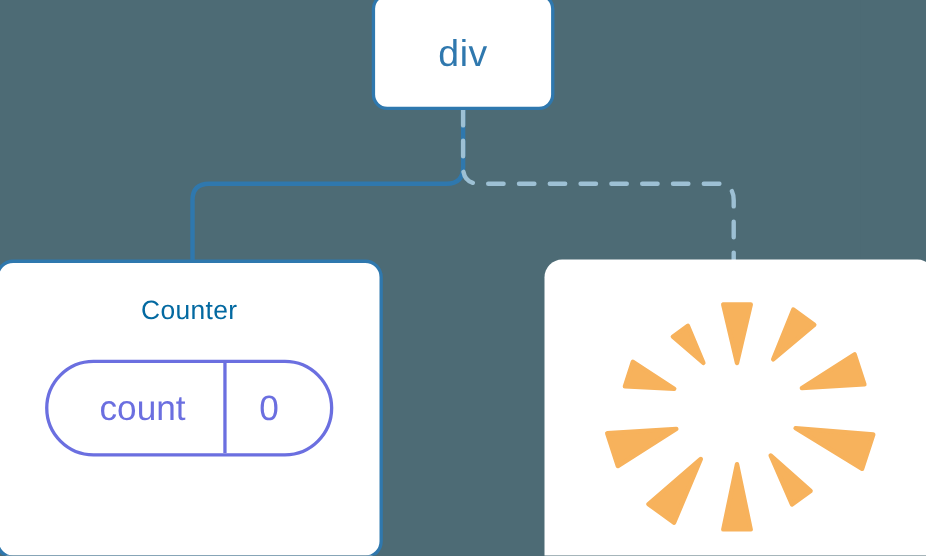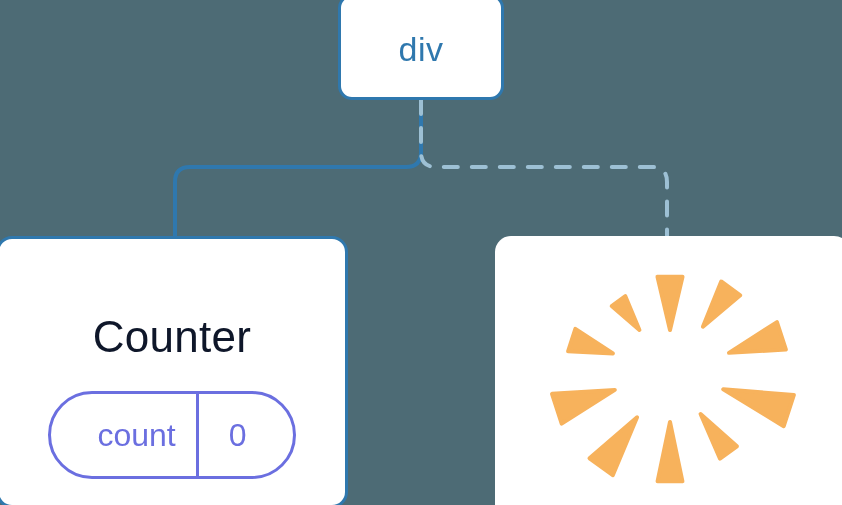--- a/index.html
+++ b/index.html
@@ -61,44 +61,44 @@
     top: 236px;
     width: 352px;
     height: 272px;
     border: 3px solid #2f78ae;
     border-radius: 16px;
     display: flex;
     flex-direction: column;
     align-items: center;
   }
   .node-counter .node-title {
-    font-size: 44px;
-    color: #0f172a;
-    margin-top: 76px;
+    font-size: 24px;
+    color: #0369a1;
+    margin-top: 32px;
     letter-spacing: 0.3px;
     line-height: 1;
   }
 
   
   .pill {
     margin-top: 32px;
     height: 88px;
     display: flex;
     align-items: stretch;
     border: 3px solid #6b6fe0;
     border-radius: 46px;
     box-sizing: border-box;
     background: #ffffff;
     overflow: hidden;
   }
   .pill-key {
     display: flex;
     align-items: center;
     justify-content: center;
-    padding: 0 20px 0 46px;
+    padding: 0 34px 0 46px;
     font-size: 32px;
     color: #6b6fe0;
     line-height: 1;
   }
   .pill-divider {
     width: 3px;
     background: #6b6fe0;
     flex: 0 0 auto;
   }
   .pill-value {

